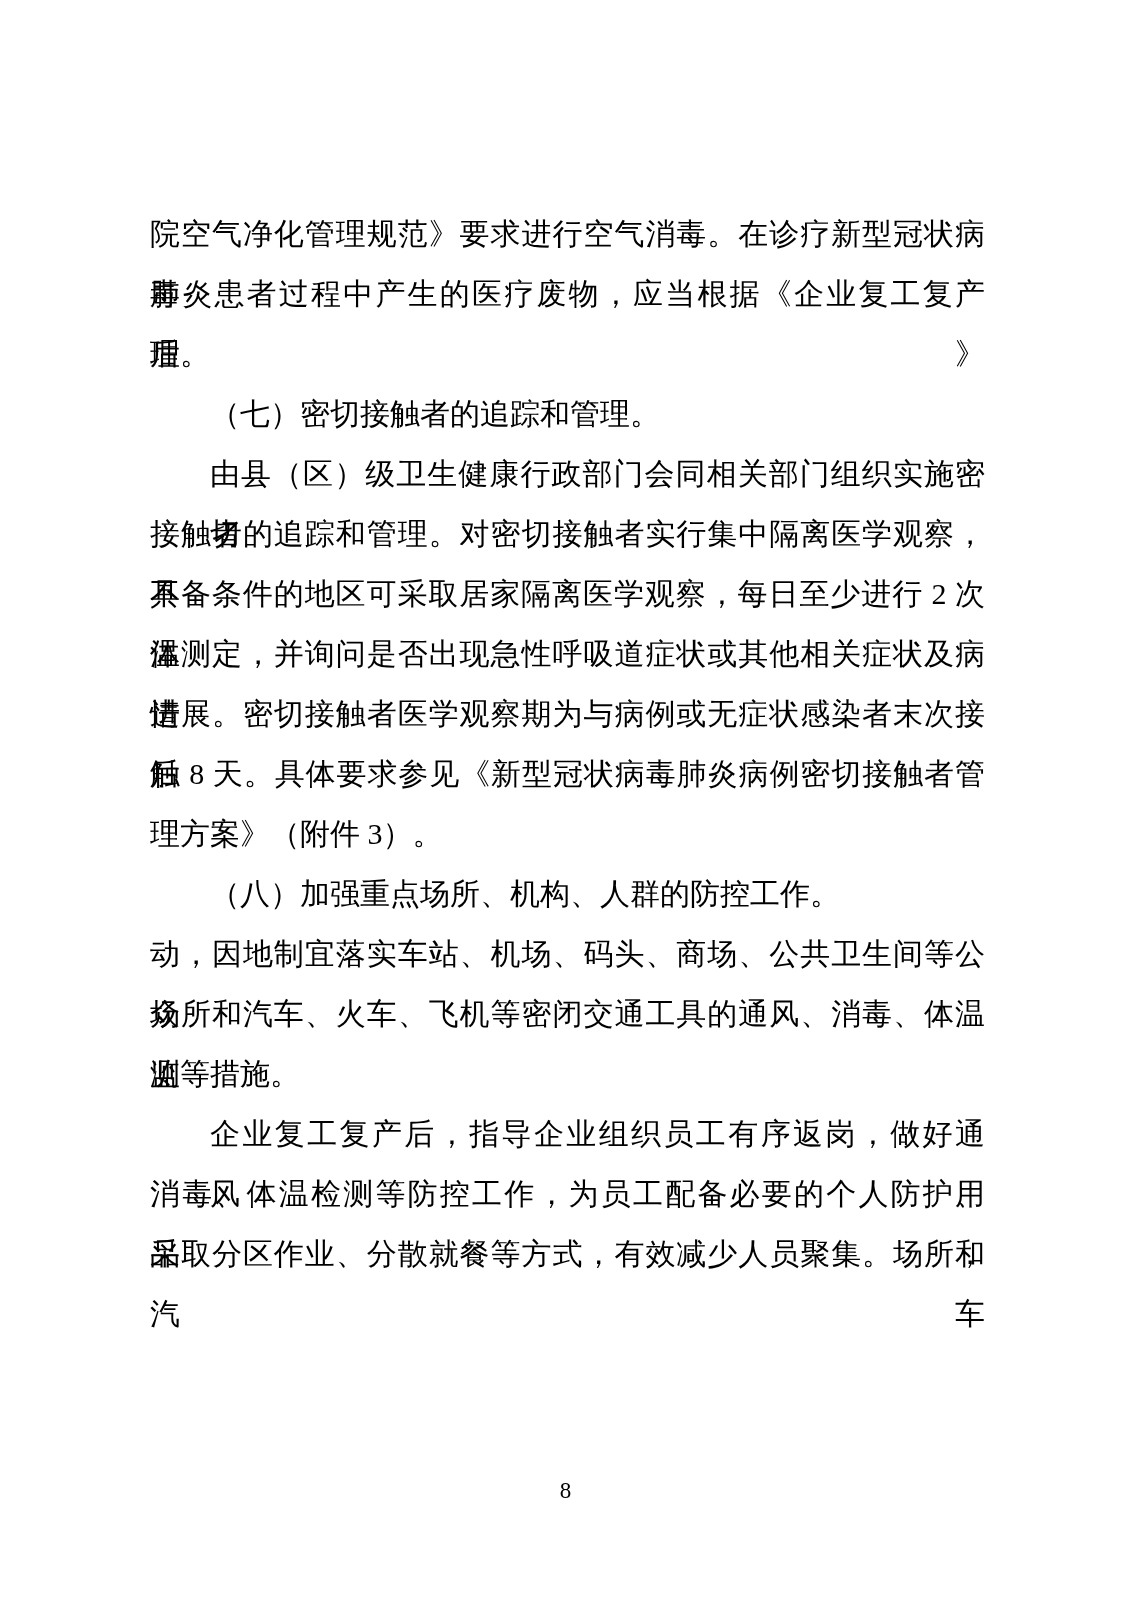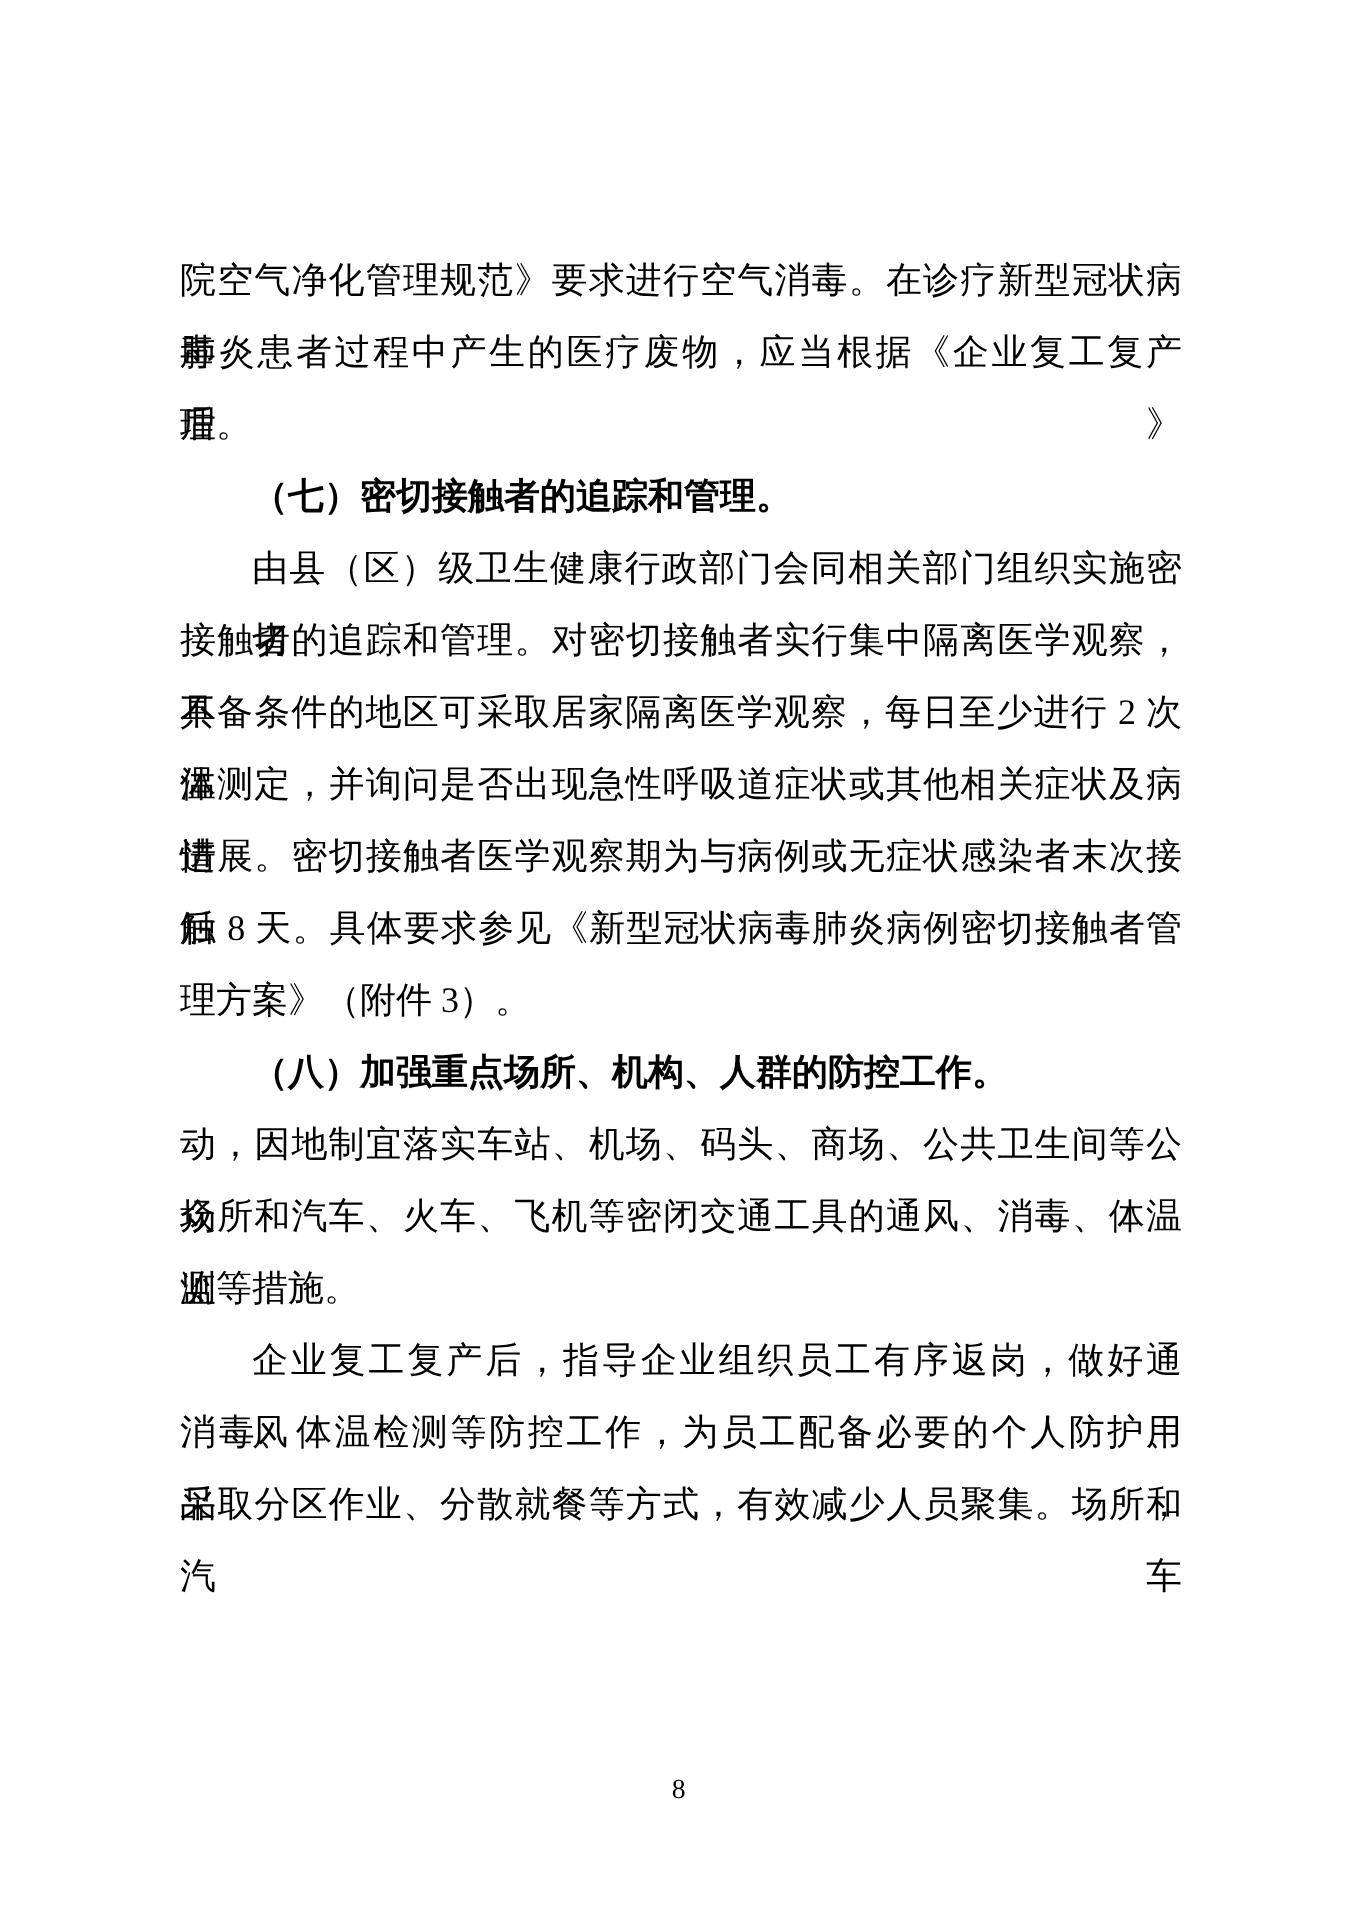--- a/index.html
+++ b/index.html
@@ -45,21 +45,21 @@
   
   .line.last {
     text-align: left;
     text-align-last: left;
   }
   
   .line.indent {
     padding-left: 60px;
   }
   .line.heading {
-    font-weight: bold;
+    font-weight: normal;
     text-align: left;
     text-align-last: left;
   }
   .page-footer {
     position: absolute;
     left: 0;
     top: 1476px;
     width: 1131px;
     text-align: center;
     font-size: 23px;

